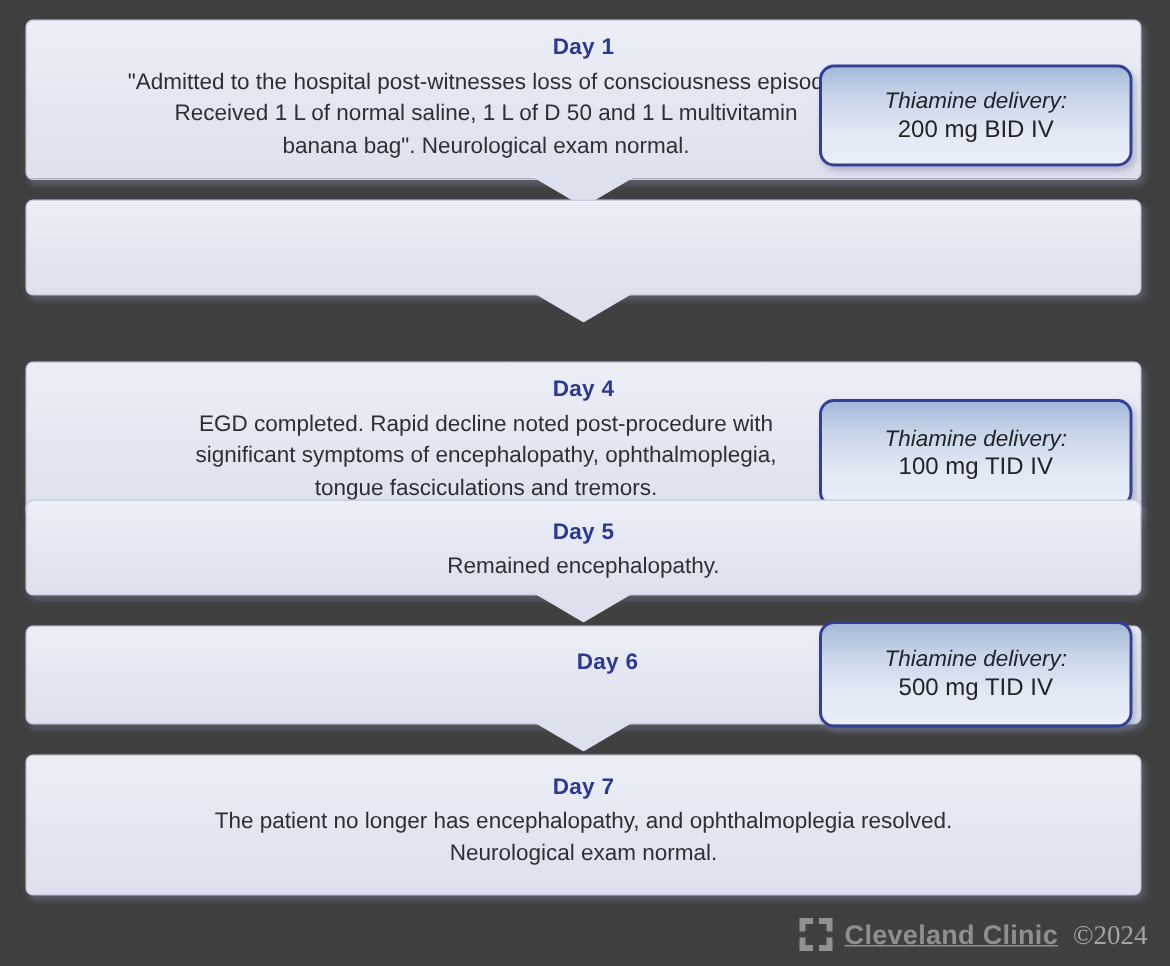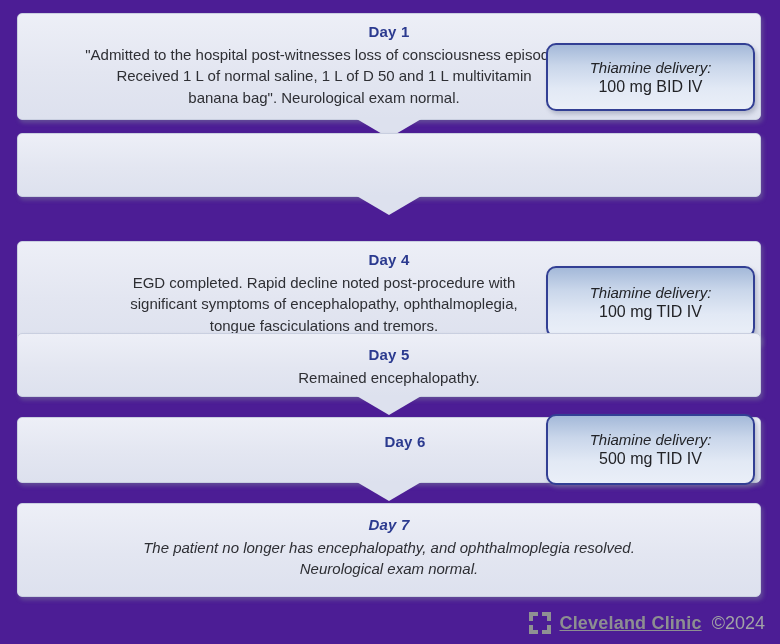--- a/index.html
+++ b/index.html
@@ -1,20 +1,20 @@
 <!DOCTYPE html>
 <html><head>
 <meta charset="utf-8">
 <style>
   html, body { margin: 0; padding: 0; background: #ffffff; }
   .canvas {
     position: relative;
     width: 780px;
     height: 644px;
-    background: #4c1d95;
+    background: #404040;
     font-family: "Liberation Sans", sans-serif;
     overflow: hidden;
   }
   .band {
     position: absolute;
     left: 17px;
     width: 744px;
     background: linear-gradient(180deg, #edeff7 0%, #e3e6f1 55%, #dde1ee 100%);
     border: 1px solid #c9cfe0;
     border-radius: 5px;
@@ -75,21 +75,21 @@
     font-size: 16px;
     color: #222327;
     margin-top: 2px;
   }
   
   #band1 { top: 13px;  height: 107px; padding-top: 9px;  }
   #band2 { top: 133px; height: 64px;  padding-top: 12px; }
   #band3 { top: 213px; height: 104px; padding-top: 9px; margin-top: 28px;  }
   #band4 { top: 333px; height: 64px;  padding-top: 12px; }
   #band5 { top: 417px; height: 66px;  padding-top: 15px; padding-left: 32px; }
-  #band6 { top: 503px; height: 94px;  padding-top: 12px; font-style: italic; }
+  #band6 { top: 503px; height: 94px;  padding-top: 12px; }
   #callout1 { top: 29px; height: 68px; }
   #callout3 { top: 24px; height: 72px; }
   #callout5 { top: -4px; height: 71px; }
   .footer {
     position: absolute;
     right: 15px;
     bottom: 9px;
     display: flex;
     align-items: center;
   }
@@ -99,35 +99,36 @@
     font-weight: bold;
     color: #8d8f91;
     margin-left: 7px;
     letter-spacing: .2px;
     text-decoration: underline;
   }
   .copyright {
     font-size: 18px;
     color: #a2a4a6;
     margin-left: 10px;
+    font-family: Liberation Serif, serif;
   }
 </style>
 </head>
 <body>
 
 <div class="canvas">
 
   <div class="band" id="band1">
     <div class="day">Day 1</div>
     <div class="body-text body-offset">"Admitted to the hospital post-witnesses loss of consciousness episode"
 Received 1 L of normal saline, 1 L of D 50 and 1 L multivitamin
 banana bag". Neurological exam normal.</div>
     <div class="callout" id="callout1">
       <div class="callout-label">Thiamine delivery:</div>
-      <div class="callout-value">100 mg BID IV</div>
+      <div class="callout-value">200 mg BID IV</div>
     </div>
     <div class="tail"></div>
   </div>
 
   <div class="band" id="band2">
     <div class="tail"></div>
   </div>
 
   <div class="band" id="band3">
     <div class="day">Day 4</div>

